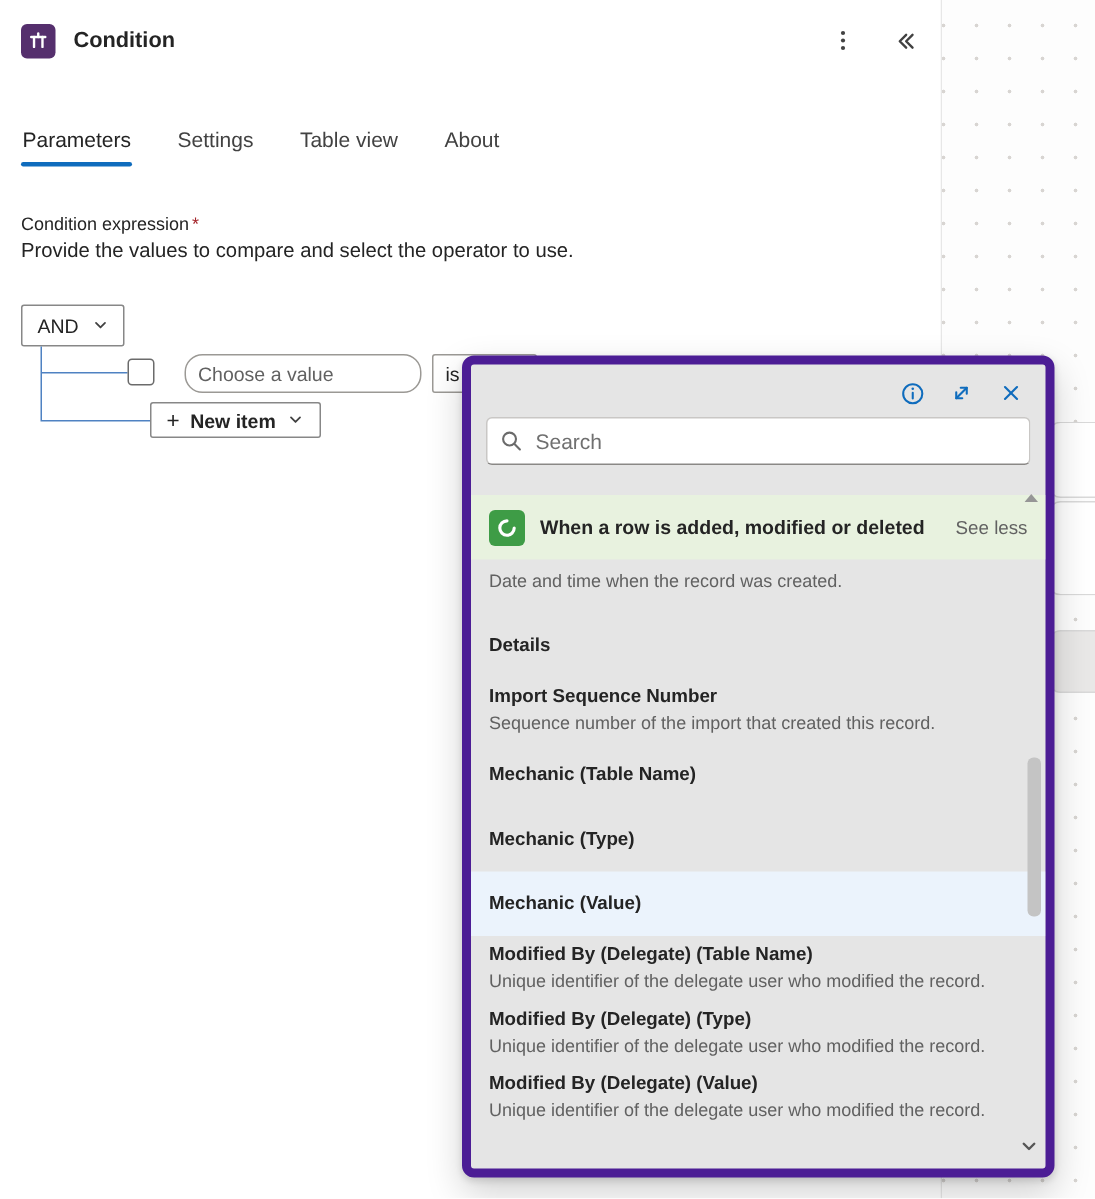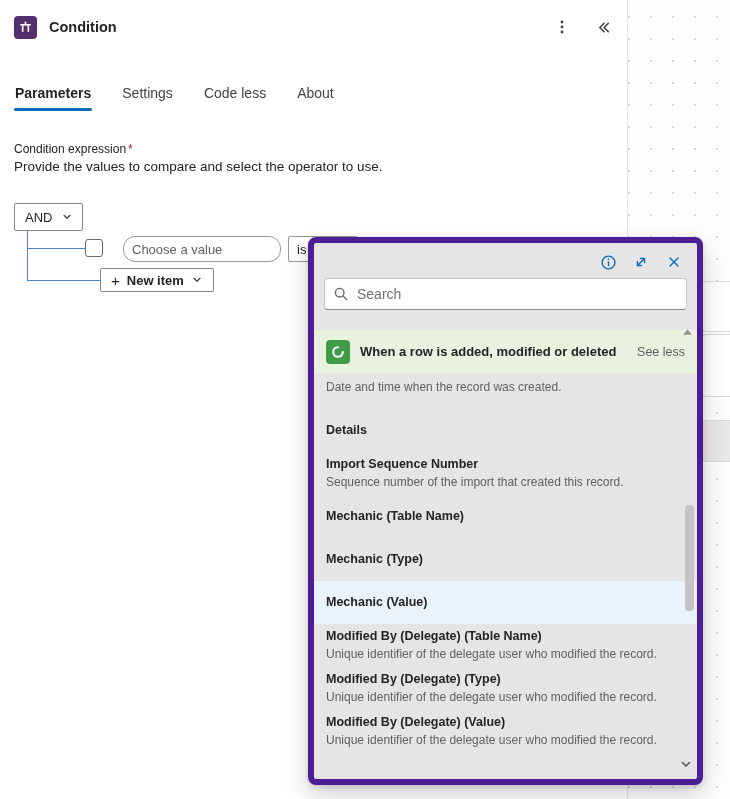--- a/index.html
+++ b/index.html
@@ -24,21 +24,21 @@
   .hdr-icon{width:23px;height:23px;border-radius:4px;background:var(--condition-icon);
     display:flex;align-items:center;justify-content:center;flex:none}
   .hdr-title{margin-left:12px;font-size:14.5px;font-weight:700;color:#242424}
   .hdr-actions{margin-left:auto;display:flex;align-items:center;gap:14px}
   .icon-btn{width:26px;height:26px;border:none;background:transparent;display:flex;
     align-items:center;justify-content:center;cursor:pointer;border-radius:4px}
 
   .tabs{position:absolute;top:85px;left:14px;display:flex;gap:29px}
   .tab{position:relative;font-size:14px;color:#424242;padding:0 1px 10px;cursor:pointer;
     background:none;border:none;font-family:inherit}
-  .tab.active{color:#242424;font-weight:700}
+  .tab.active{color:#242424;font-weight:400}
   .tab.active::after{content:"";position:absolute;left:0;right:0;bottom:0;height:3px;
     border-radius:2px;background:var(--accent)}
 
   .fld-label{position:absolute;top:142px;left:14px;font-size:12px;color:#242424}
   .req{color:var(--required-red);margin-left:2px}
   .hint{position:absolute;top:159px;left:14px;font-size:13.5px;color:#242424}
 
   .and-btn{position:absolute;top:203px;left:14px;height:28px;display:flex;align-items:center;
     gap:9px;padding:0 9px 0 10px;border:1px solid #878787;border-radius:2px;background:#fff;
     font-size:13px;color:#242424;cursor:pointer;font-family:inherit}
@@ -133,21 +133,21 @@
             <path d="M9.5 4 L5.5 8 L9.5 12"></path>
               <path d="M13.5 4 L9.5 8 L13.5 12"></path>
           </svg>
         </button>
       </span>
     </div>
 
     <div class="tabs">
       <button class="tab active">Parameters</button>
       <button class="tab">Settings</button>
-      <button class="tab">Code less</button>
+      <button class="tab">Table view</button>
       <button class="tab">About</button>
     </div>
 
     <div class="fld-label">
       <span>Condition expression</span><span class="req">*</span>
     </div>
     <div class="hint">Provide the values to compare and select the operator to use.</div>
 
     <button class="and-btn">
       <span>AND</span>

